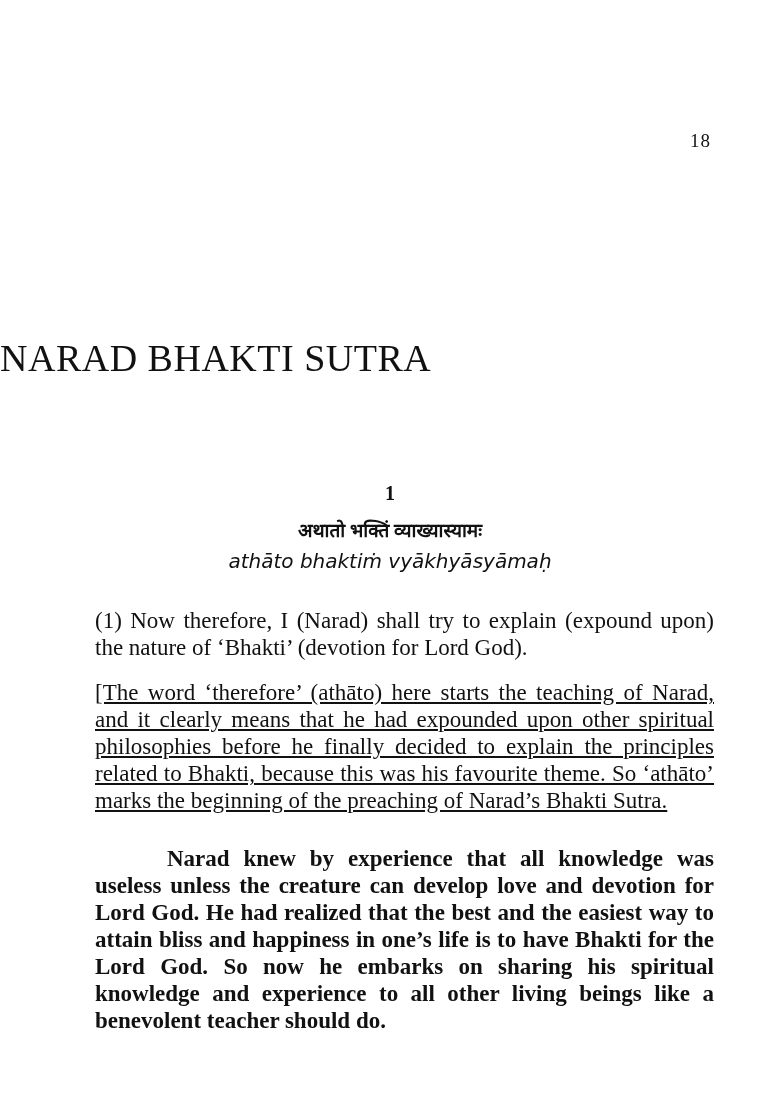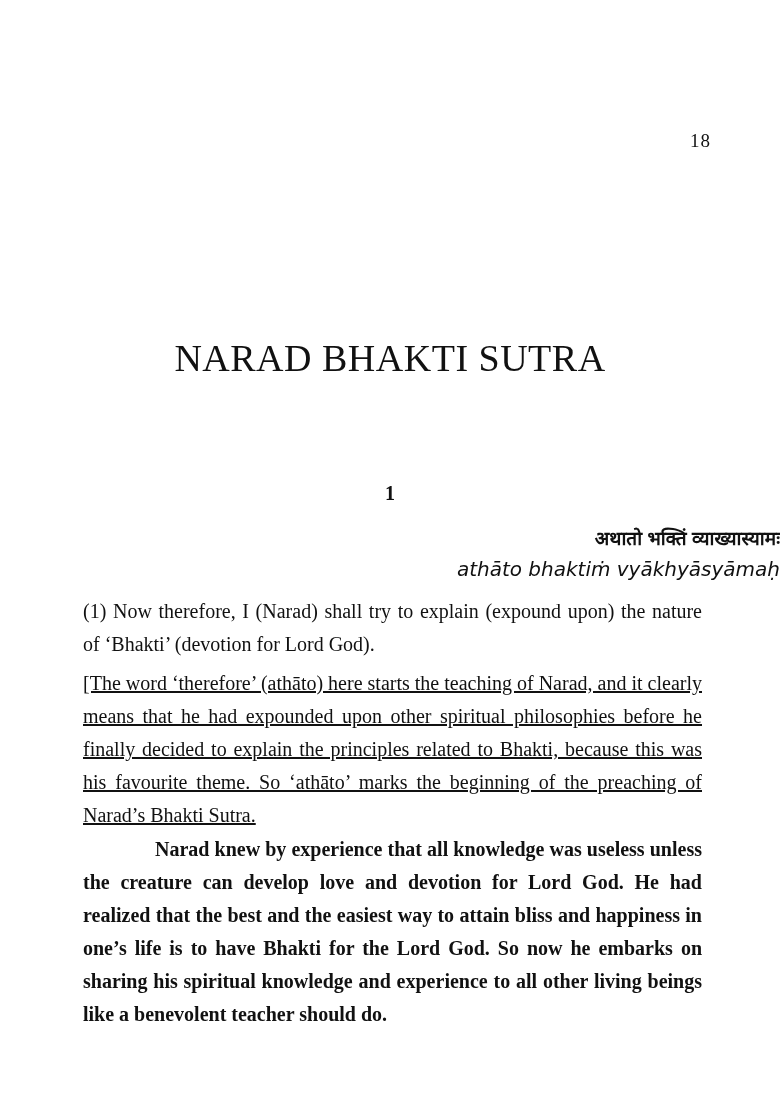--- a/index.html
+++ b/index.html
@@ -20,62 +20,59 @@
       top: 130px;
       left: 690px;
       font-size: 19px;
       letter-spacing: 1px;
     }
     .chapter-title {
       position: absolute;
       top: 336px;
       left: 0;
       width: 780px;
-      text-align: center;
       font-size: 38px;
       letter-spacing: 0.5px;
       font-weight: normal;
       margin: 0;
     }
     .sutra-block {
       position: absolute;
       top: 480px;
       left: 0;
       width: 780px;
       text-align: center;
     }
     .sutra-number {
       font-size: 20px;
       font-weight: bold;
       line-height: 26px;
     }
     .sutra-devanagari {
-      font-family: Liberation Sans, sans-serif;
+      font-family: Liberation Serif, serif;
       font-size: 19px;
       font-weight: bold;
       line-height: 28px;
-      margin-top: 19px;
-      text-align: right;
+      margin-top: 11px;
     }
     .sutra-translit {
       font-family: "DejaVu Sans", sans-serif;
       font-style: italic;
       font-size: 20px;
       line-height: 28px;
       margin-top: 2px;
-      text-align: right;
     }
     .body-text {
       position: absolute;
       left: 83px;
       width: 619px;
-      font-size: 20px;
-      line-height: 33px;
+      font-size: 23px;
+      line-height: 27px;
       text-align: justify;
-      margin: 0;
+      margin: 12px;
     }
     .para-translation {
       top: 595px;
     }
     .para-commentary {
       top: 667px;
       text-decoration: underline;
     }
     .para-commentary-2 {
       top: 833px;

